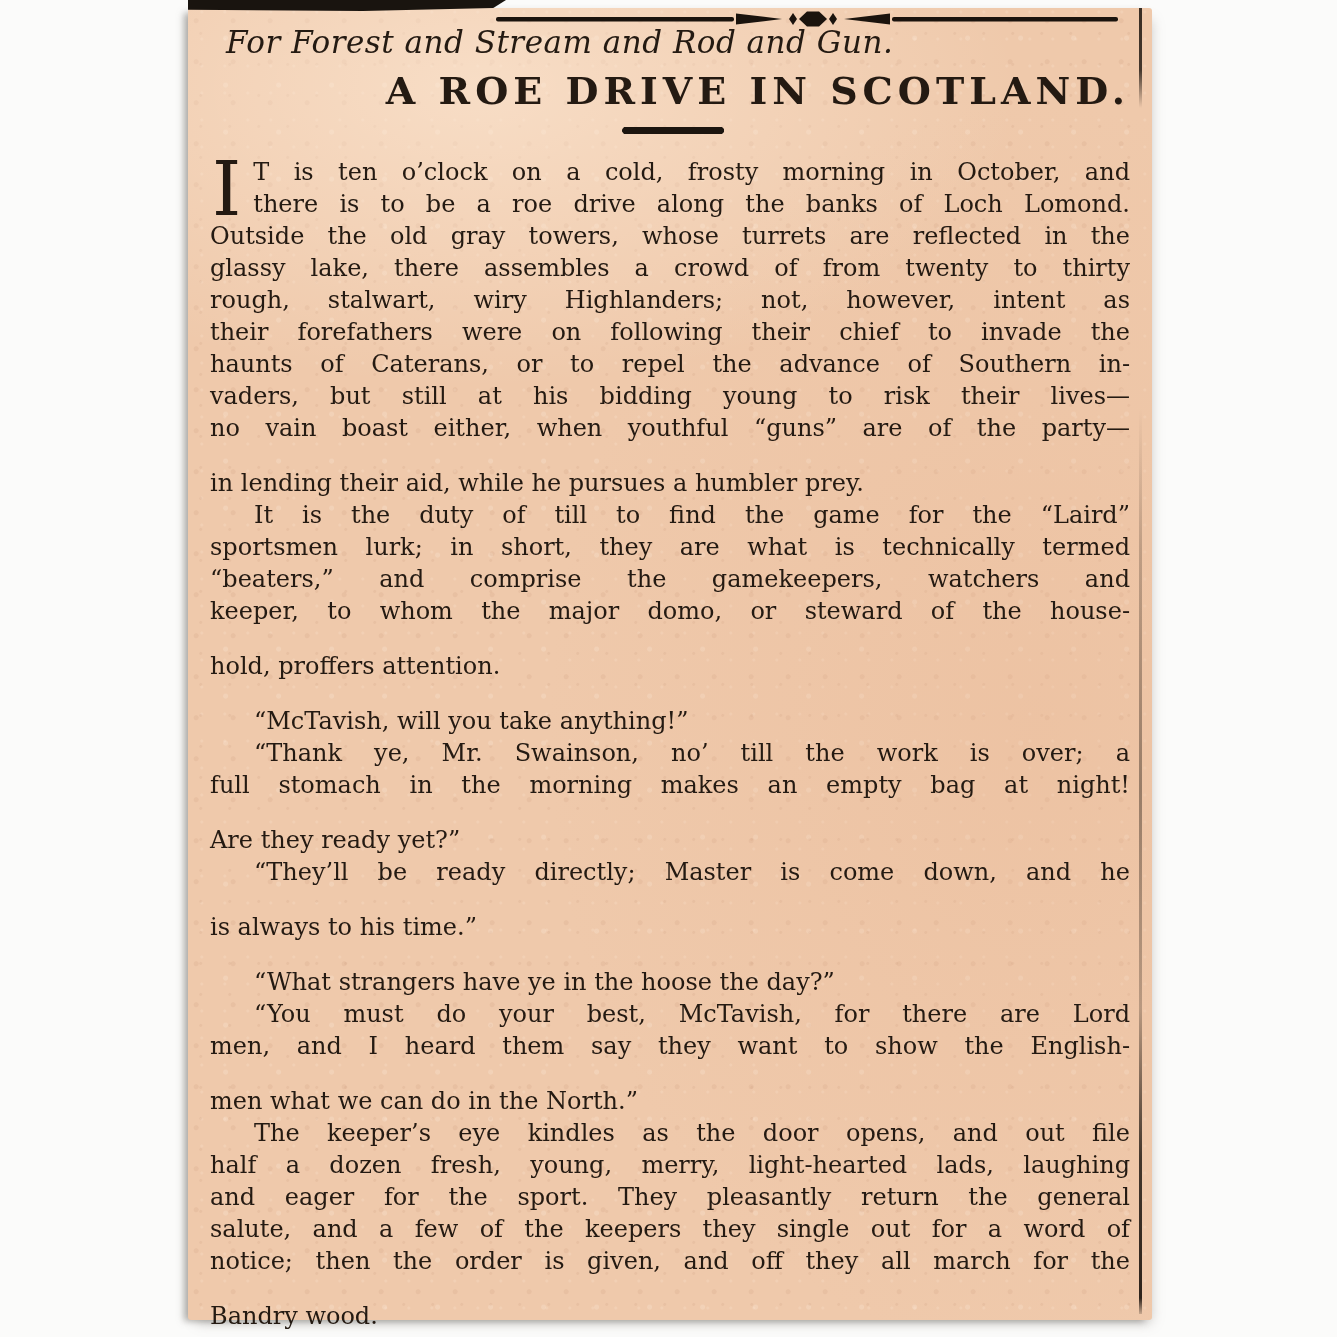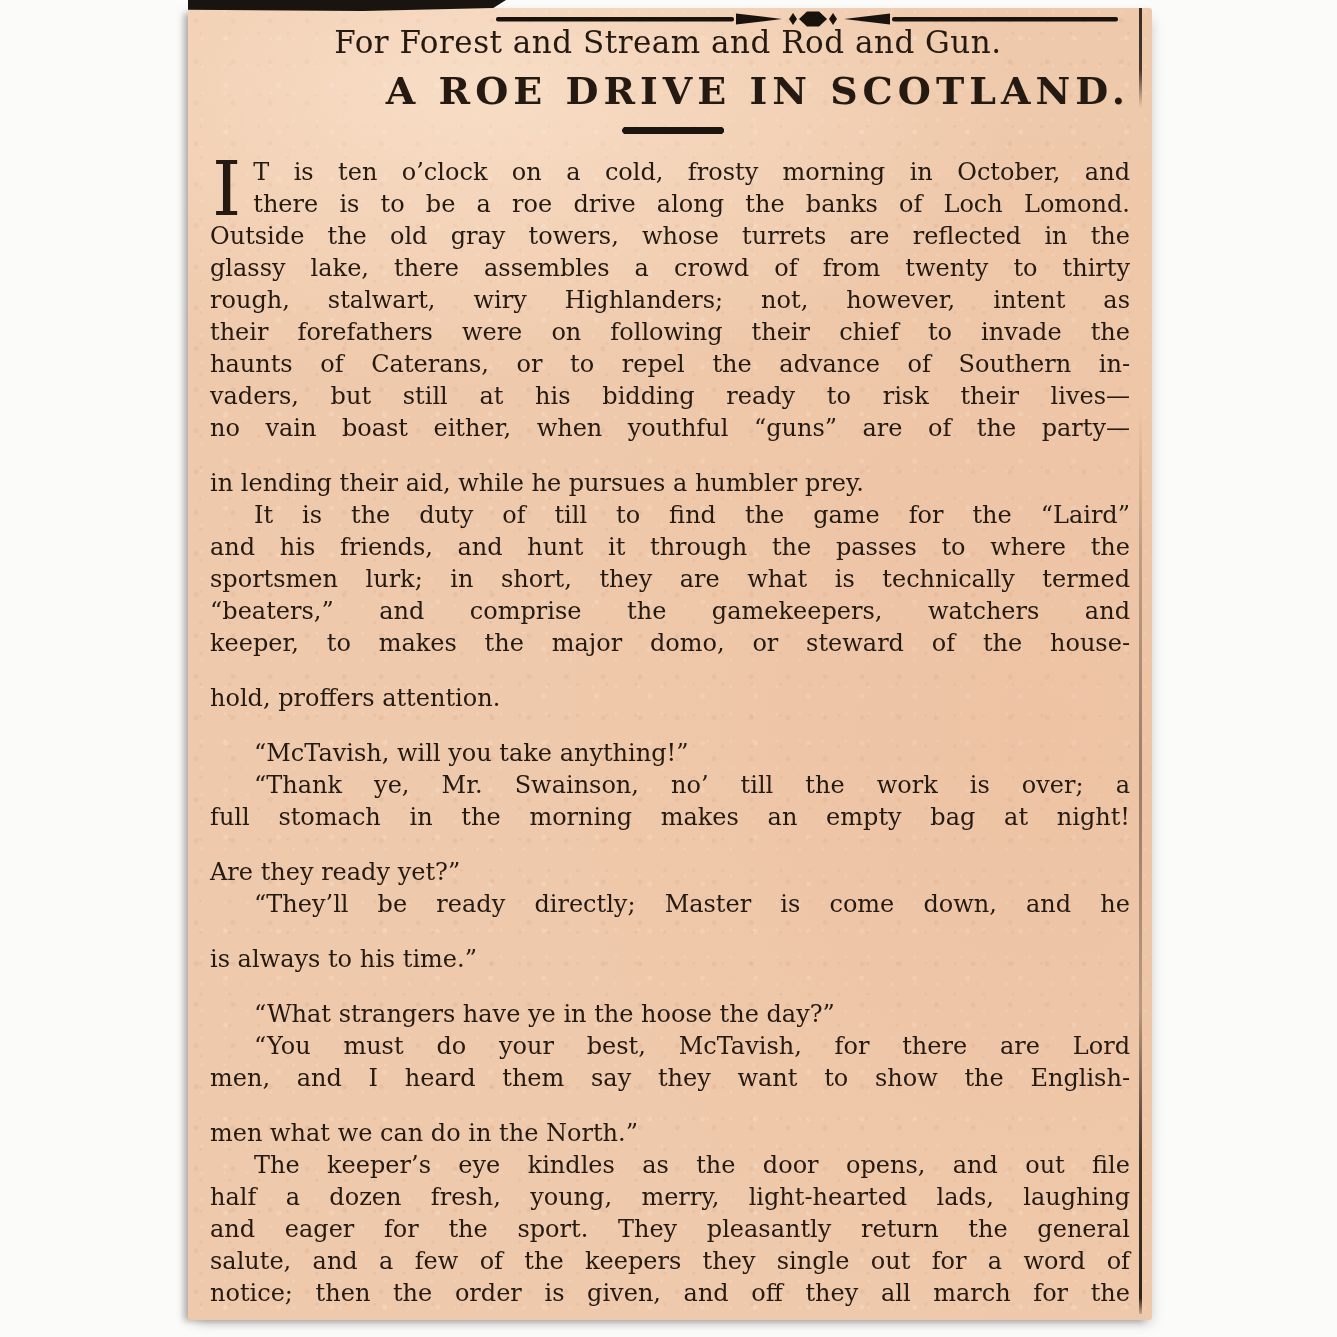--- a/index.html
+++ b/index.html
@@ -52,22 +52,23 @@
       rgba(25,18,12,.25) 1000px, rgba(25,18,12,.8) 1150px, rgba(25,18,12,.9) 1290px,
       rgba(25,18,12,0) 1310px);
   }
   .ornament{
     position:absolute;
     left:308px;top:2px;
     width:622px;height:18px;
   }
   .credit{
     margin:16px 16px 0;
-    text-align:center;
+    text-align:left;
     padding-right:4px;
+    font-style:italic;
     font-size:31px;
     line-height:37px;
     letter-spacing:.5px;
   }
   .headline{
     margin:6px 0 0;
     text-align:right;
     font-size:38px;
     line-height:48px;
     font-weight:bold;
@@ -129,30 +130,29 @@
   <div class="body-text">
       <div class="para">
         <span class="dropcap">I</span>
         <div class="line">T is ten o’clock on a cold, frosty morning in October, and</div>
         <div class="line">there is to be a roe drive along the banks of Loch Lomond.</div>
         <div class="line">Outside the old gray towers, whose turrets are reflected in the</div>
         <div class="line">glassy lake, there assembles a crowd of from twenty to thirty</div>
         <div class="line">rough, stalwart, wiry Highlanders; not, however, intent as</div>
         <div class="line">their forefathers were on following their chief to invade the</div>
         <div class="line">haunts of Caterans, or to repel the advance of Southern in-</div>
-        <div class="line">vaders, but still at his bidding ready to risk their lives—</div>
+        <div class="line">vaders, but still at his bidding young to risk their lives—</div>
         <div class="line">no vain boast either, when youthful “guns” are of the party—</div>
         <div class="line endline">in lending their aid, while he pursues a humbler prey.</div>
       </div>
       <div class="para">
         <div class="line indent">It is the duty of till to find the game for the “Laird”</div>
-        <div class="line">and his friends, and hunt it through the passes to where the</div>
         <div class="line">sportsmen lurk; in short, they are what is technically termed</div>
         <div class="line">“beaters,” and comprise the gamekeepers, watchers and</div>
-        <div class="line">keeper, to makes the major domo, or steward of the house-</div>
+        <div class="line">keeper, to whom the major domo, or steward of the house-</div>
         <div class="line endline">hold, proffers attention.</div>
       </div>
       <div class="para">
         <div class="line indent endline">“McTavish, will you take anything!”</div>
       </div>
       <div class="para">
         <div class="line indent">“Thank ye, Mr. Swainson, no’ till the work is over; a</div>
         <div class="line">full stomach in the morning makes an empty bag at night!</div>
         <div class="line endline">Are they ready yet?”</div>
       </div>

